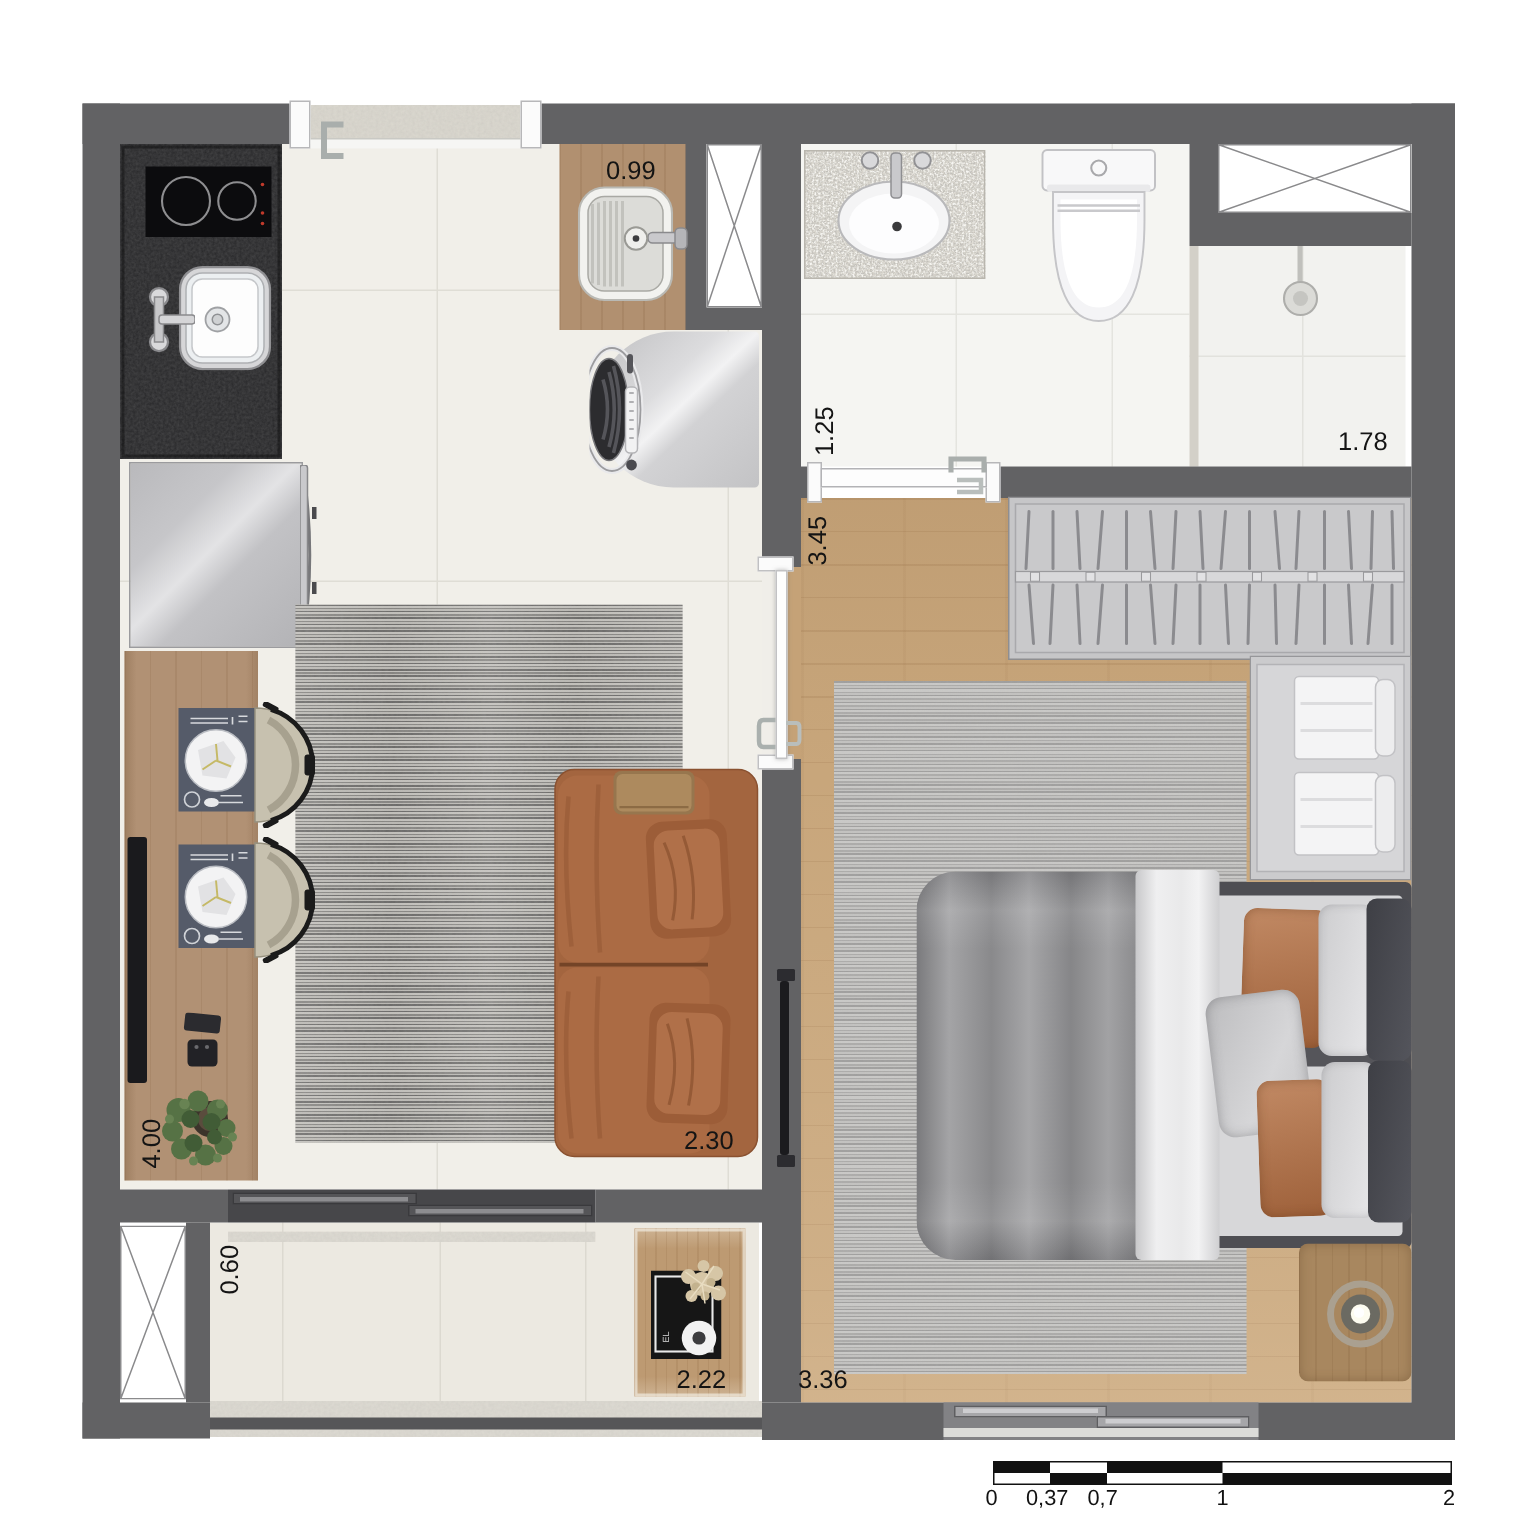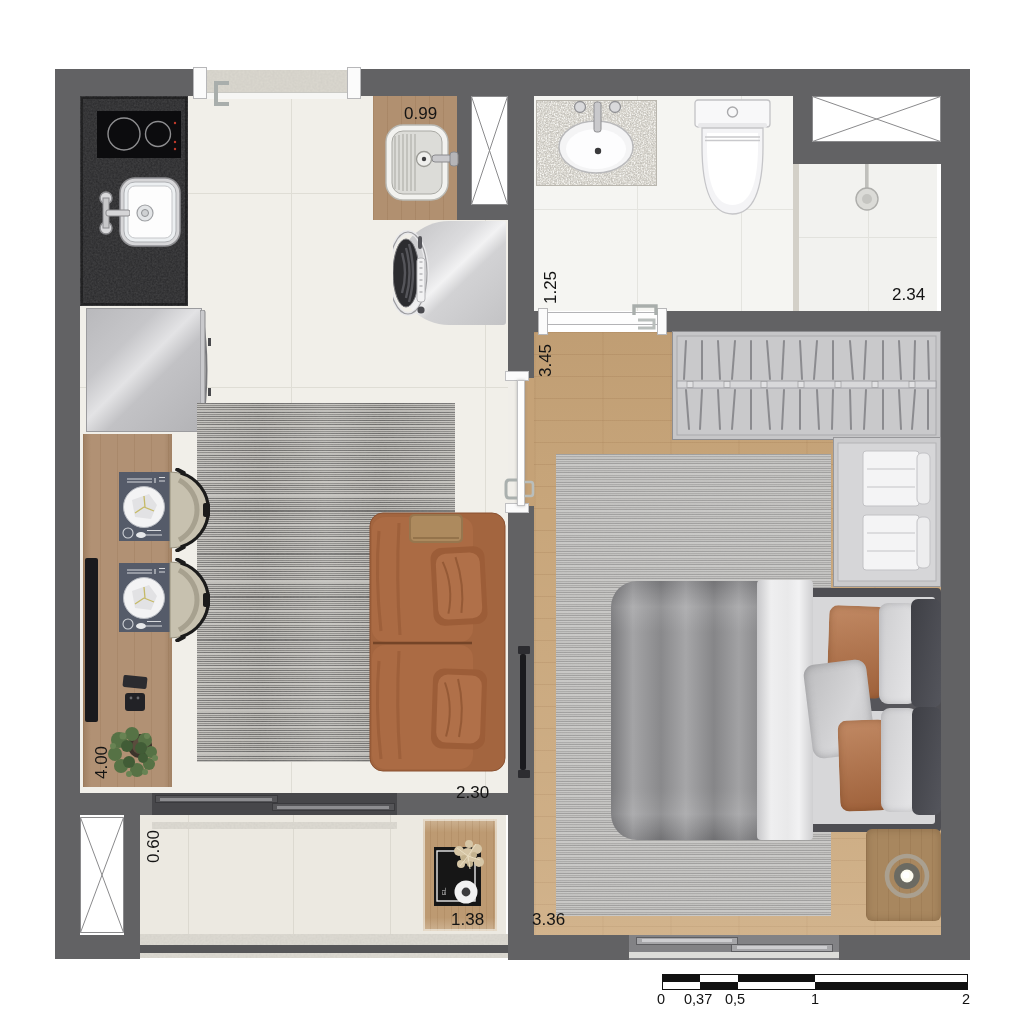--- a/index.html
+++ b/index.html
@@ -297,21 +297,21 @@
 <rect x="68" y="42" width="44" height="66" rx="10" fill="#b07049" transform="rotate(-3 90 75)"></rect>
 <path d="M75 50 q10 25 3 52 M88 46 q8 28 3 56" stroke="rgba(100,50,20,0.35)" stroke-width="2" fill="none" transform="rotate(-3 90 75)"></path>
 <rect x="63" y="158" width="54" height="80" rx="11" fill="#9c5d38" transform="rotate(2 90 198)"></rect>
 <rect x="68" y="164" width="44" height="68" rx="10" fill="#b07049" transform="rotate(2 90 198)"></rect>
 <path d="M75 172 q10 25 3 54 M88 168 q8 28 3 58" stroke="rgba(100,50,20,0.35)" stroke-width="2" fill="none" transform="rotate(2 90 198)"></path>
 <rect x="40" y="3" width="54" height="29" rx="5" fill="#97764e"></rect>
 <rect x="42" y="5" width="50" height="25" rx="4" fill="#ad8a5e"></rect>
 <path d="M44 27 h46" stroke="rgba(90,60,30,0.4)" stroke-width="1.5"></path>
 </svg></div>
 
-<div class="lbl" style="left:456px;top:784px;">2.30</div>
+<div class="lbl" style="left:456px;top:752px;">2.30</div>
 
 <div class="abs" style="left:373px;top:96px;width:84px;height:124px;background:#b19070;
 background-image:repeating-linear-gradient(90deg,rgba(115,78,44,0.14) 0 1px,transparent 1px 14px);"></div>
 
 <div class="lbl" style="left:404px;top:105px;">0.99</div>
 
 <div class="abs" style="left:385px;top:124px;width:64px;height:77px;">
 <svg width="64" height="77">
 <rect x="1" y="1" width="62" height="75" rx="17" fill="#f2f2ef" stroke="#b9b9b4" stroke-width="1.4"></rect>
 <rect x="7" y="7" width="50" height="63" rx="11" fill="#dcdcd8" stroke="#a9a9a4" stroke-width="1"></rect>
@@ -421,21 +421,21 @@
 
 <div class="abs" style="left:855px;top:164px;width:24px;height:48px;">
 <svg width="24" height="48">
         <rect x="10" y="0" width="3.4" height="34" fill="#c0c0bc"></rect>
         <circle cx="12" cy="35" r="11" fill="#dbdbd7" stroke="#aeaeab" stroke-width="1.4"></circle>
         <circle cx="12" cy="35" r="5" fill="#c5c5c1"></circle>
       </svg></div>
 
 <div class="vlbl" style="left:515px;top:279px;">1.25</div>
 
-<div class="lbl" style="left:892px;top:286px;">2.34</div>
+<div class="lbl" style="left:892px;top:286px;">1.78</div>
 
 <div class="abs" style="left:672px;top:331px;width:269px;height:109px;">
 <svg width="269" height="109">
 <rect x="0.5" y="0.5" width="268" height="108" fill="#c6c6c8" stroke="#8e8e91" stroke-width="1"></rect>
 <rect x="5" y="5" width="259" height="99" fill="#c9c9cb" stroke="#a9a9ac" stroke-width="1"></rect>
 <rect x="5" y="50" width="259" height="7" fill="#d8d8da" stroke="#9a9a9d" stroke-width="0.8"></rect>
 <g stroke="#8b8b8f" stroke-width="2" stroke-linecap="round">
 <line x1="14" y1="10" x2="12" y2="48"></line>
 <line x1="14" y1="59" x2="17" y2="98"></line>
 <line x1="30" y1="10" x2="30" y2="48"></line>
@@ -610,32 +610,32 @@
 <g fill="#c3b28e">
           <circle cx="16" cy="22" r="3"></circle>
           <circle cx="26" cy="19" r="3"></circle>
           <circle cx="22" cy="28" r="3"></circle>
         </g>
 <g stroke="#e8dcc0" stroke-width="1">
           <path d="M20 20 l8 -12 M20 20 l-11 -8 M20 20 l12 4 M20 20 l-8 10 M20 20 l2 13"></path>
         </g>
 </svg></div>
 
-<div class="lbl" style="left:451px;top:911px;">1.38</div>
+<div class="lbl" style="left:451px;top:911px;">2.22</div>
 
 <div class="abs" style="left:662px;top:974px;width:306px;height:16px;">
 <svg width="306" height="16">
 <rect x="0.5" y="0.5" width="305" height="15" fill="#fff" stroke="#111" stroke-width="1"></rect>
 <rect x="0" y="0" width="38" height="8" fill="#111"></rect>
 <rect x="76" y="0" width="77" height="8" fill="#111"></rect>
 <rect x="38" y="8" width="38" height="8" fill="#111"></rect>
 <rect x="153" y="8" width="153" height="8" fill="#111"></rect>
 </svg></div>
 
 <div class="abs" style="left:600px;top:992px;width:420px;height:16px;font:14.5px/1 'Liberation Sans',sans-serif;color:#111;">
 <span class="abs" style="left:57px;">0</span>
 <span class="abs" style="left:84px;">0,37</span>
-<span class="abs" style="left:125px;">0,5</span>
+<span class="abs" style="left:125px;">0,7</span>
 <span class="abs" style="left:211px;">1</span>
 <span class="abs" style="left:362px;">2</span>
 </div>
 
 </div>
 
 </body></html>

